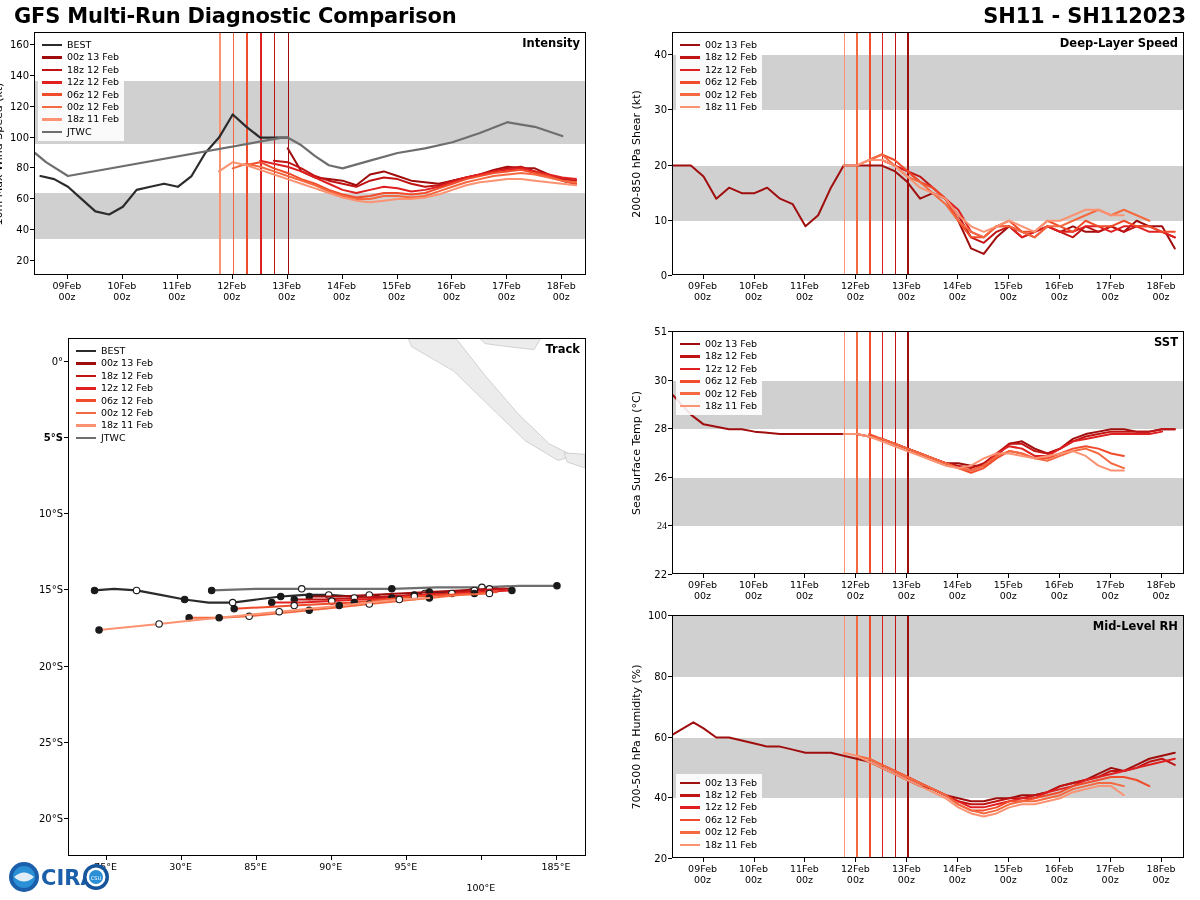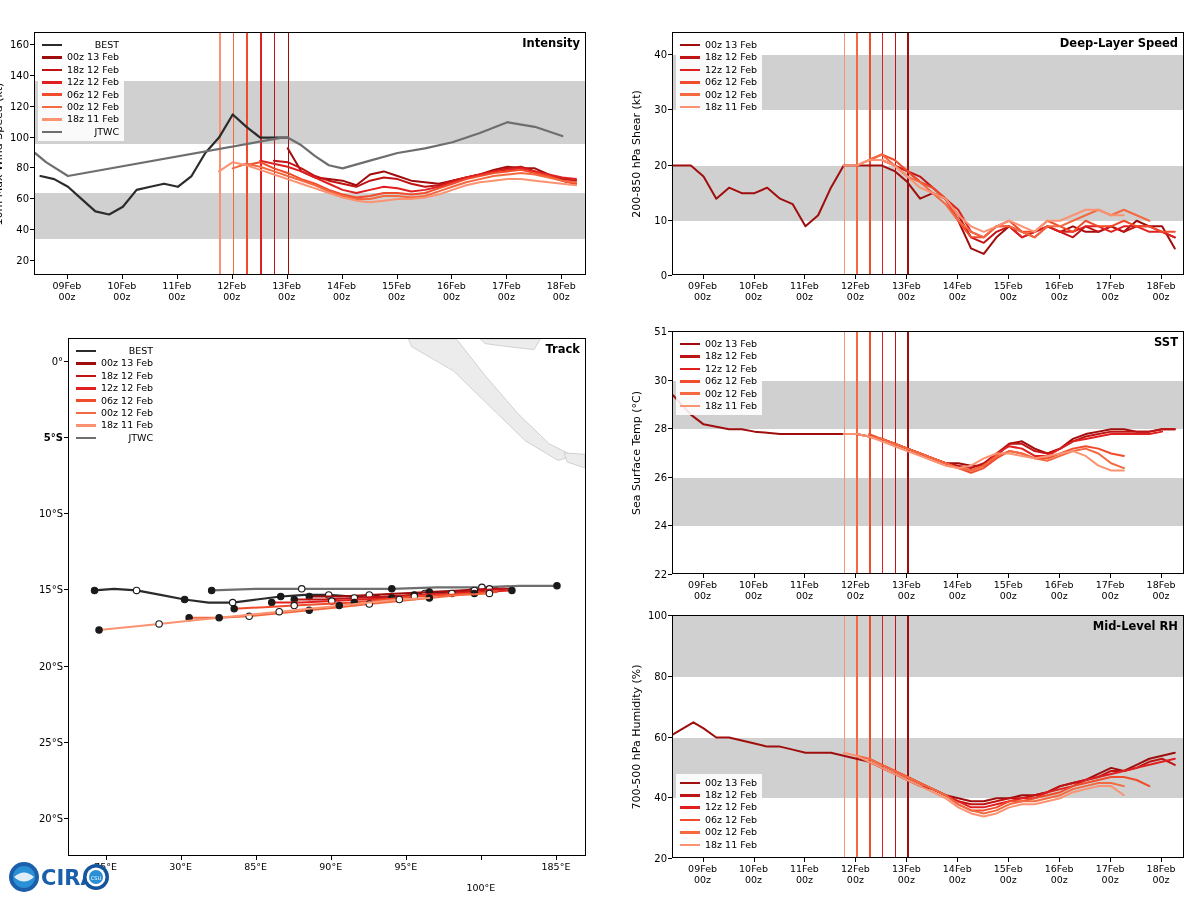--- a/index.html
+++ b/index.html
@@ -61,38 +61,40 @@
     font-size: 11px; color: #000; white-space: nowrap;
   }
 
   
   .legend {
     position: absolute; z-index: 40;
     background: rgba(255,255,255,0.88);
     padding: 3px 5px 3px 4px;
     font-size: 9.5px; line-height: 12.4px;
   }
-  .legend-row { display: flex; align-items: center; height: 12.4px; justify-content: space-between; }
+  .legend-row { display: flex; align-items: center; height: 12.4px; }
   .legend-swatch {
     display: inline-block; width: 20px; height: 2.6px;
     margin-right: 5px; flex: 0 0 20px;
   }
   .legend-label { color: #000; white-space: nowrap; }
 
   
   .mapbg { position: absolute; left:0; top:0; width:100%; height:100%; z-index: 2; }
 
   
   .logo { position: absolute; left: 8px; bottom: 4px; width: 104px; height: 38px; }
 </style>
 </head>
 <body>
 
 <div id="root">
 
+  <div class="hdr-left">GFS Multi-Run Diagnostic Comparison</div>
+  <div class="hdr-right">SH11 - SH112023</div>
 
   <div id="panels">
       <div class="panel" style="left: 34px; top: 32px; width: 552px; height: 243px;">
         <div class="plotbox" style="width: 552px; height: 243px;">
           <div class="band" style="top: 159.949px; height: 46.1392px;"></div>
           <div class="band" style="top: 47.6772px; height: 63.057px;"></div>
           <div class="vline" style="left: 184px; background: rgb(251, 146, 114);"></div>
           <div class="vline" style="left: 197.731px; background: rgb(244, 105, 63);"></div>
           <div class="vline" style="left: 211.463px; background: rgb(240, 75, 42);"></div>
           <div class="vline" style="left: 225.194px; background: rgb(224, 32, 32);"></div>
@@ -401,21 +403,21 @@
             <path d="M221.61 111.78 L234.35 116.64 L247.08 121.50 L259.82 126.36 L272.56 131.22 L285.29 133.65 L298.03 136.08 L310.77 131.22 L323.50 121.50 L336.24 111.78 L348.98 111.78 L361.71 119.07 L374.45 121.50 L387.18 116.64 L399.92 109.35 L412.66 104.49 L425.39 102.06 L438.13 99.63 L450.87 99.63 L463.60 99.63 L476.34 99.63 L489.07 97.20 L501.81 97.20" fill="none" stroke="#c01414" stroke-width="2" stroke-linejoin="round" stroke-linecap="round"></path>
             <path d="M208.88 106.92 L221.61 111.78 L234.35 116.64 L247.08 121.50 L259.82 126.36 L272.56 131.22 L285.29 136.08 L298.03 138.51 L310.77 133.65 L323.50 121.50 L336.24 114.21 L348.98 116.64 L361.71 123.93 L374.45 123.93 L387.18 116.64 L399.92 109.35 L412.66 106.92 L425.39 104.49 L438.13 102.06 L450.87 102.06 L463.60 102.06 L476.34 102.06 L489.07 99.63" fill="none" stroke="#e02020" stroke-width="2" stroke-linejoin="round" stroke-linecap="round"></path>
             <path d="M196.14 102.06 L208.88 106.92 L221.61 111.78 L234.35 116.64 L247.08 121.50 L259.82 126.36 L272.56 131.22 L285.29 136.08 L298.03 140.94 L310.77 136.08 L323.50 126.36 L336.24 119.07 L348.98 121.50 L361.71 126.36 L374.45 126.36 L387.18 121.50 L399.92 116.64 L412.66 114.21 L425.39 116.64 L438.13 121.50 L450.87 123.93" fill="none" stroke="#f04b2a" stroke-width="2" stroke-linejoin="round" stroke-linecap="round"></path>
             <path d="M183.40 102.06 L196.14 104.49 L208.88 106.92 L221.61 111.78 L234.35 116.64 L247.08 121.50 L259.82 126.36 L272.56 131.22 L285.29 136.08 L298.03 138.51 L310.77 133.65 L323.50 123.93 L336.24 119.07 L348.98 121.50 L361.71 126.36 L374.45 128.79 L387.18 123.93 L399.92 119.07 L412.66 116.64 L425.39 121.50 L438.13 131.22 L450.87 136.08" fill="none" stroke="#f4693f" stroke-width="2" stroke-linejoin="round" stroke-linecap="round"></path>
             <path d="M170.67 102.06 L183.40 102.06 L196.14 104.49 L208.88 109.35 L221.61 114.21 L234.35 119.07 L247.08 123.93 L259.82 128.79 L272.56 133.65 L285.29 136.08 L298.03 133.65 L310.77 126.36 L323.50 121.50 L336.24 121.50 L348.98 123.93 L361.71 126.36 L374.45 123.93 L387.18 121.50 L399.92 119.07 L412.66 123.93 L425.39 133.65 L438.13 138.51 L450.87 138.51" fill="none" stroke="#fb9272" stroke-width="2" stroke-linejoin="round" stroke-linecap="round"></path>
           </svg>
         </div>
         <div class="panel-title">SST</div>
         <div class="ytick" style="top: 243px; width: 60px; left: -60px;">22</div>
         <div class="ytickmark" style="left: -4px; width: 4px; top: 243px;"></div>
-        <div class="ytick" style="top: 194.4px; width: 60px; left: -60px;">24</div>
+        <div class="ytick" style="top: 194.4px; width: 60px; left: -60px; font-family: Liberation Serif, serif;">24</div>
         <div class="ytickmark" style="left: -4px; width: 4px; top: 194.4px;"></div>
         <div class="ytick" style="top: 145.8px; width: 60px; left: -60px;">26</div>
         <div class="ytickmark" style="left: -4px; width: 4px; top: 145.8px;"></div>
         <div class="ytick" style="top: 97.2px; width: 60px; left: -60px;">28</div>
         <div class="ytickmark" style="left: -4px; width: 4px; top: 97.2px;"></div>
         <div class="ytick" style="top: 48.6px; width: 60px; left: -60px;">30</div>
         <div class="ytickmark" style="left: -4px; width: 4px; top: 48.6px;"></div>
         <div class="ytick" style="top: 0px; width: 60px; left: -60px;">51</div>
         <div class="ytickmark" style="left: -4px; width: 4px; top: 0px;"></div>
         <div class="xtick" style="left: 30.5672px; top: 248px;"><span>09Feb</span><br><span>00z</span></div>

